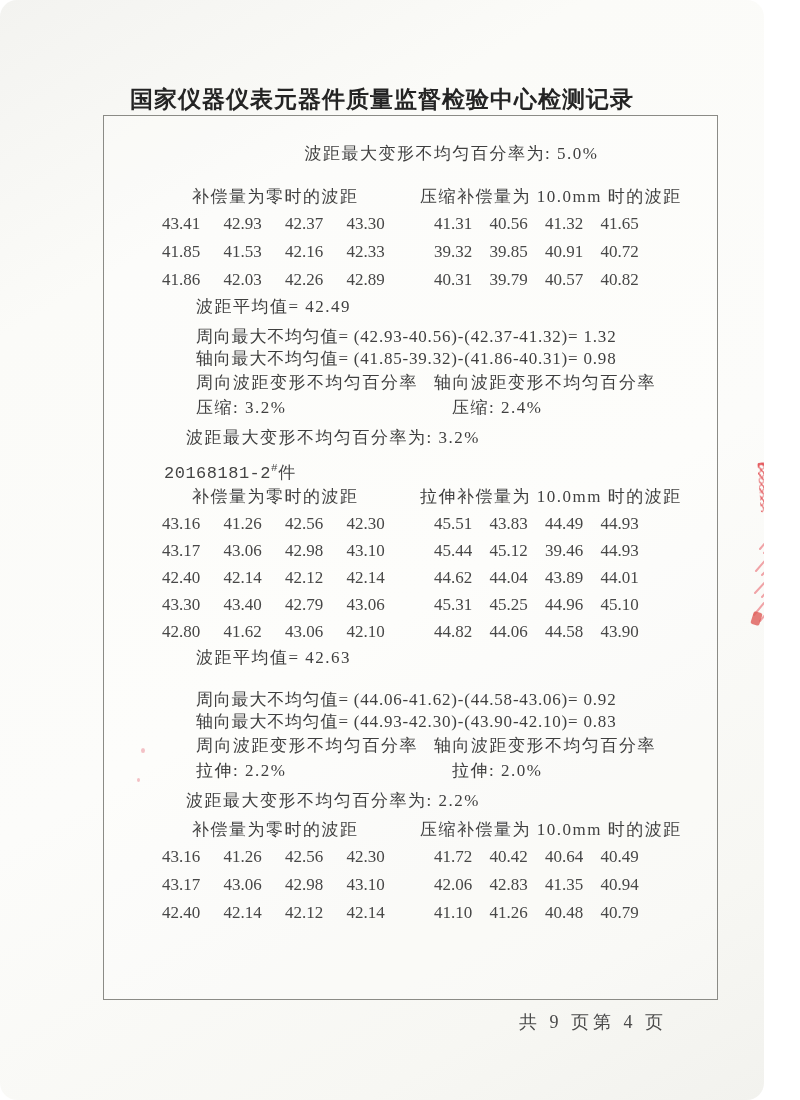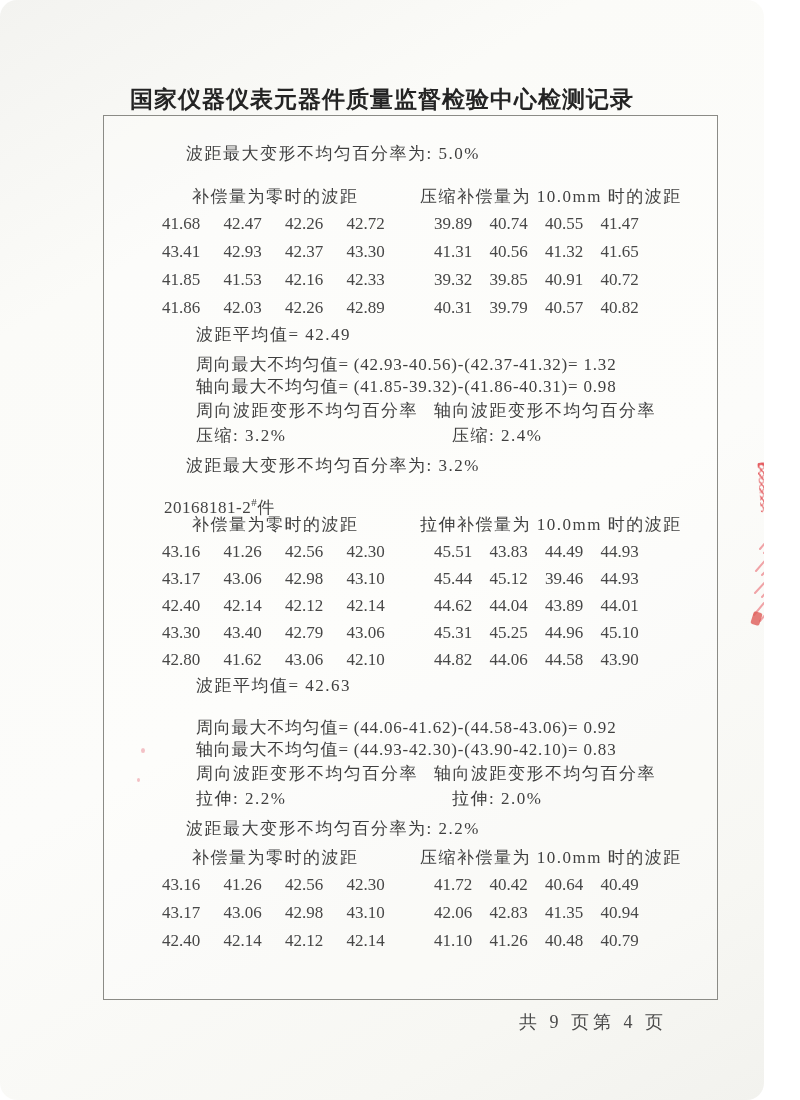--- a/index.html
+++ b/index.html
@@ -22,36 +22,36 @@
     text-align:center; font-size:23px; font-weight:700;
     letter-spacing:1px; color:#242424; white-space:nowrap;
   }
   .record-box {
     position:absolute; left:103px; top:115px; width:613px; height:883px;
     border:1px solid #8b8b86; overflow:hidden;
     background:rgba(255,255,255,0.25);
   }
   .content { padding:26px 0 0 58px; font-size:17px; }
   .line { display:block; white-space:nowrap; }
-  .intro-line { height:24px; line-height:24px; padding-left:24px; letter-spacing:1.5px; }
+  .intro-line { height:24px; line-height:24px; padding-left:24px; letter-spacing:1.5px;text-align:center; }
   .max-line  { height:24px; line-height:24px; padding-left:24px; letter-spacing:1.5px; }
   .avg-line  { height:26px; line-height:26px; padding-left:34px; letter-spacing:1.5px; }
   .calc-line { height:22px; line-height:22px; padding-left:34px; letter-spacing:0.8px; }
   .hdr-pair { display:flex; height:26px; line-height:26px; letter-spacing:1.5px; }
   .hdr-pair .hl { width:272px; padding-left:30px; box-sizing:border-box; white-space:nowrap; }
   .hdr-pair .hr { margin-left:-14px; white-space:nowrap; }
   .num-row { display:flex; height:28px; line-height:28px; color:#474747; }
   .num-row.h27 { height:27px; line-height:27px; }
   .num-row .nl { width:272px; word-spacing:19px; white-space:nowrap; }
   .num-row .nr { word-spacing:13px; white-space:nowrap; }
   .pair { display:flex; height:25px; line-height:25px; letter-spacing:1.5px; }
   .pair .pl { width:272px; padding-left:34px; box-sizing:border-box; white-space:nowrap; }
   .pair .pr { white-space:nowrap; }
   .pair.vals .pr { padding-left:18px; }
-  .sample-line { height:26px; line-height:32px; padding-left:2px; letter-spacing:0.5px; color:#444; }
+  .sample-line { height:26px; line-height:20px; padding-left:2px; letter-spacing:0.5px; color:#444;font-family:Liberation Mono, monospace; }
   .sample-line sup { font-size:11px; }
   .mt18 { margin-top:18px; } .mt8 { margin-top:8px; } .mt6 { margin-top:6px; } .mt4 { margin-top:4px; }
   .page-footer {
     position:absolute; top:1010px; right:97px;
     font-size:18px; letter-spacing:4px; color:#4a4a4a; white-space:nowrap;
   }
   
   .seal-block {
     position:absolute; left:759px; top:462px; width:17px; height:47px;
     background:
@@ -78,24 +78,20 @@
 
   <div class="record-box">
     <div class="content">
 
       <div class="line intro-line">波距最大变形不均匀百分率为: 5.0%</div>
 
       <div>
         <div class="hdr-pair mt18">
           <div class="hl">补偿量为零时的波距</div>
           <div class="hr">压缩补偿量为 10.0mm 时的波距</div>
-        </div>
-        <div class="num-row">
-          <div class="nl">41.68 42.47 42.26 42.72</div>
-          <div class="nr">39.89 40.74 40.55 41.47</div>
         </div>
         <div class="num-row">
           <div class="nl">43.41 42.93 42.37 43.30</div>
           <div class="nr">41.31 40.56 41.32 41.65</div>
         </div>
         <div class="num-row">
           <div class="nl">41.85 41.53 42.16 42.33</div>
           <div class="nr">39.32 39.85 40.91 40.72</div>
         </div>
         <div class="num-row">

